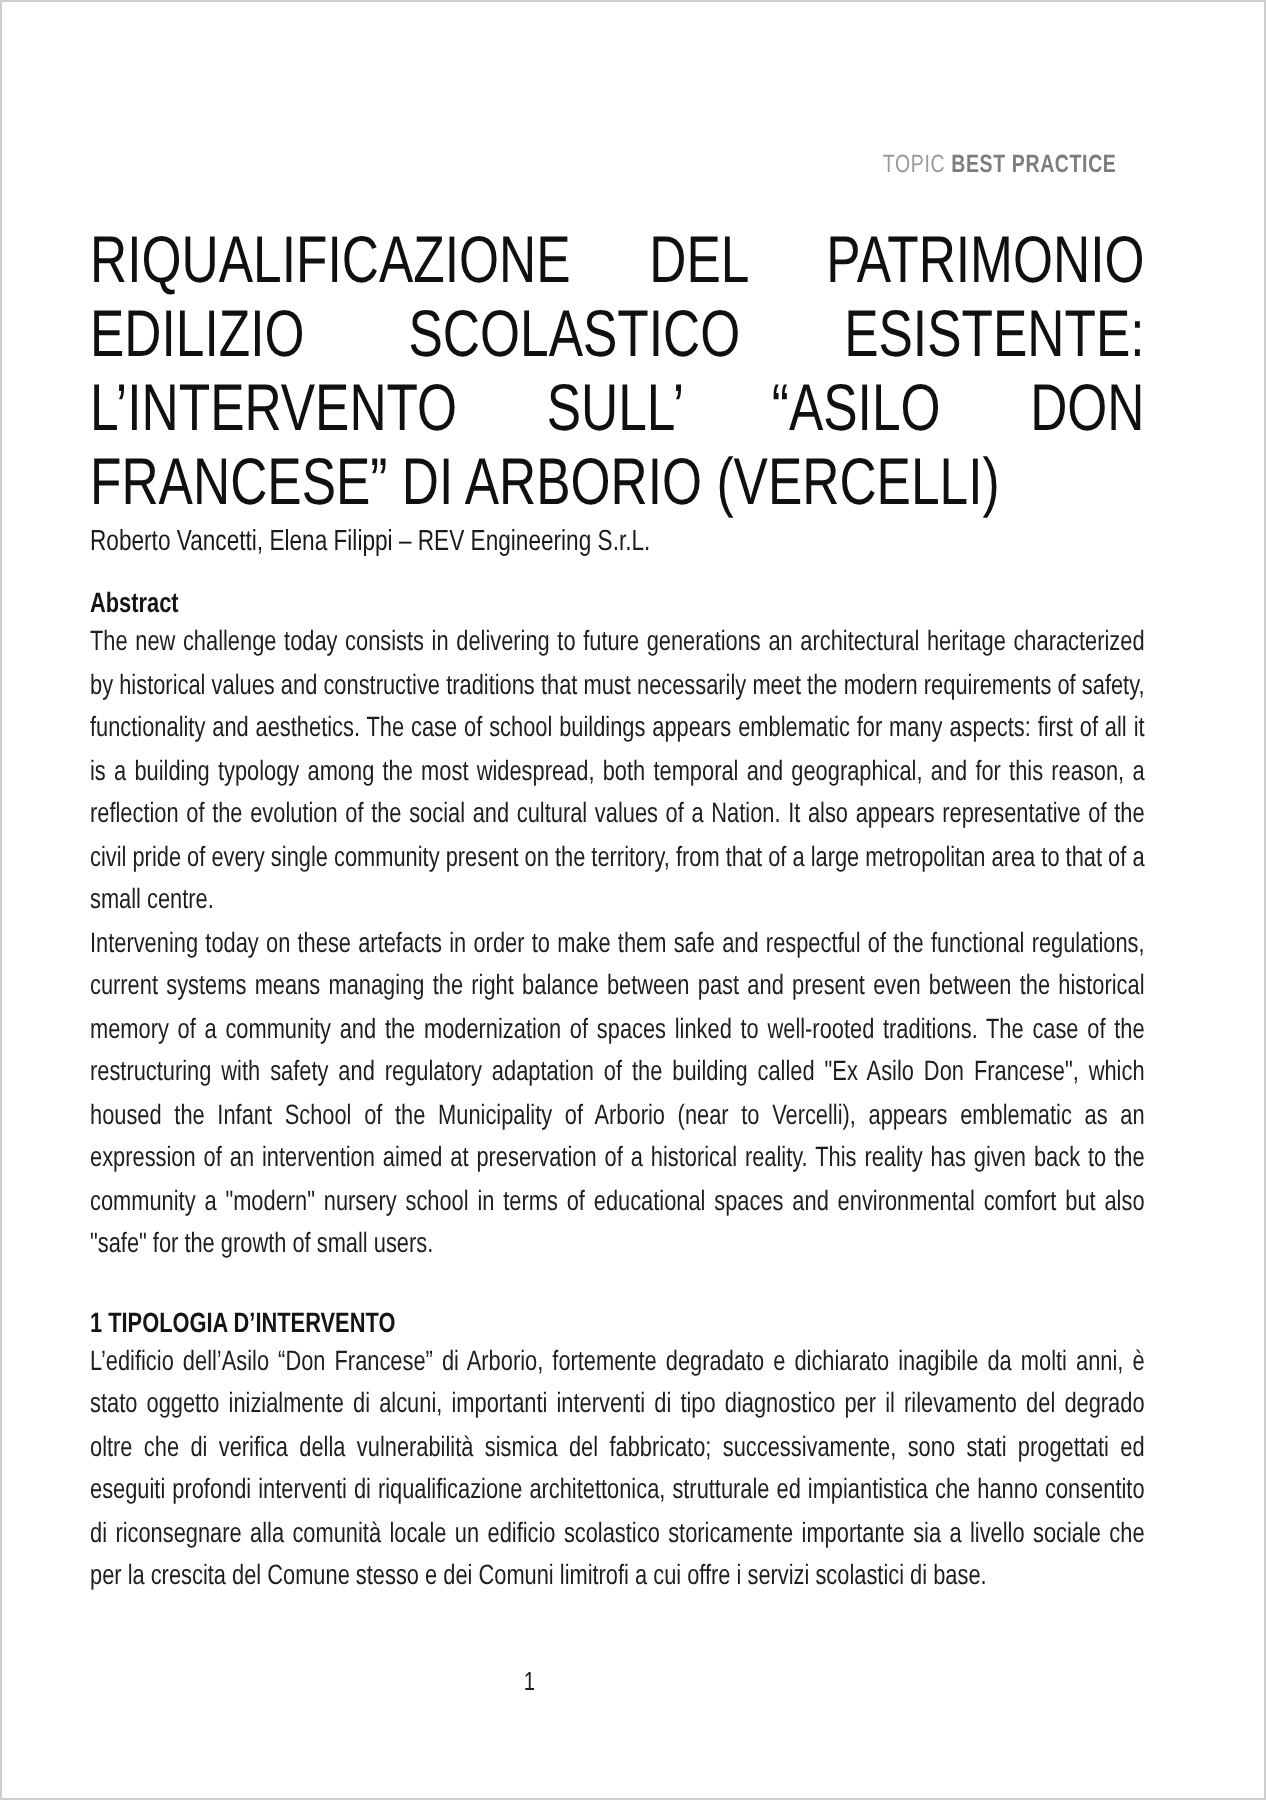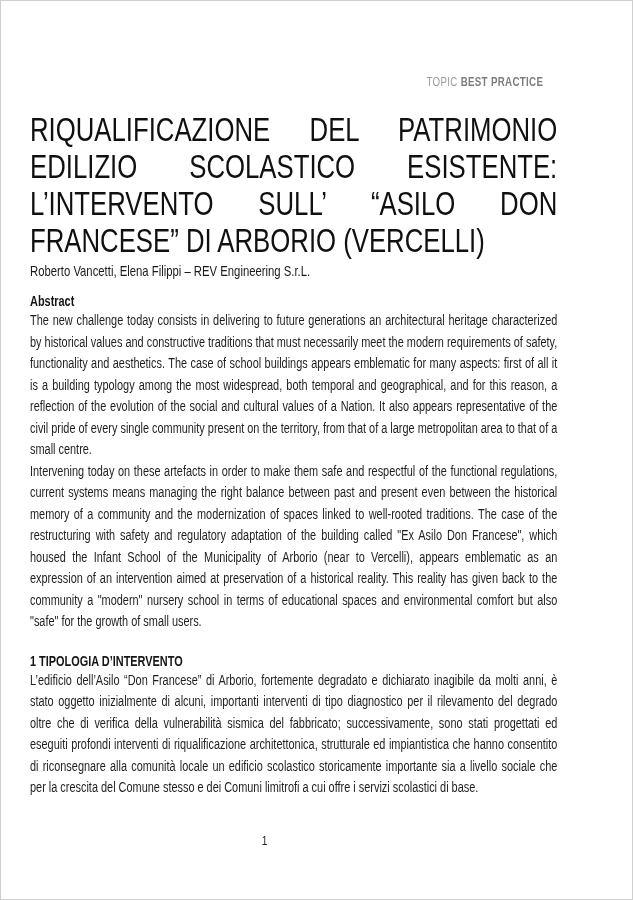--- a/index.html
+++ b/index.html
@@ -8,21 +8,21 @@
     font-family: "Liberation Sans", sans-serif;
     color: #1e1e1e;
     overflow: hidden;
     position: relative;
   }
   .page {
     box-sizing: border-box;
     width: 633px; height: 900px;
     border: 1px solid #cfcfcf;
     background: #ffffff;
-    padding: 74px 0 0 29px;
+    padding: 74px 0 0 44px;
     position: relative;
     overflow: hidden;
   }
   
   .condense {
     width: 676px;
     transform: scaleX(0.78);
     transform-origin: left top;
   }
   .topic-row {

